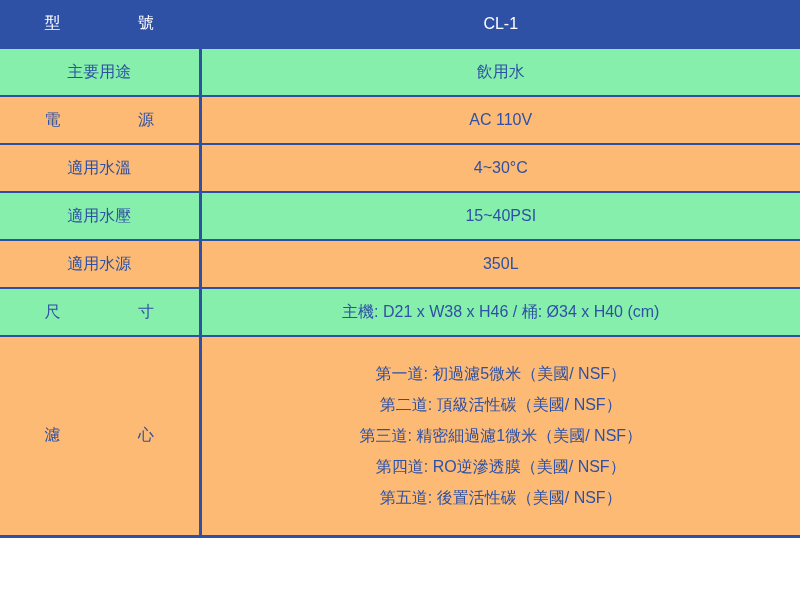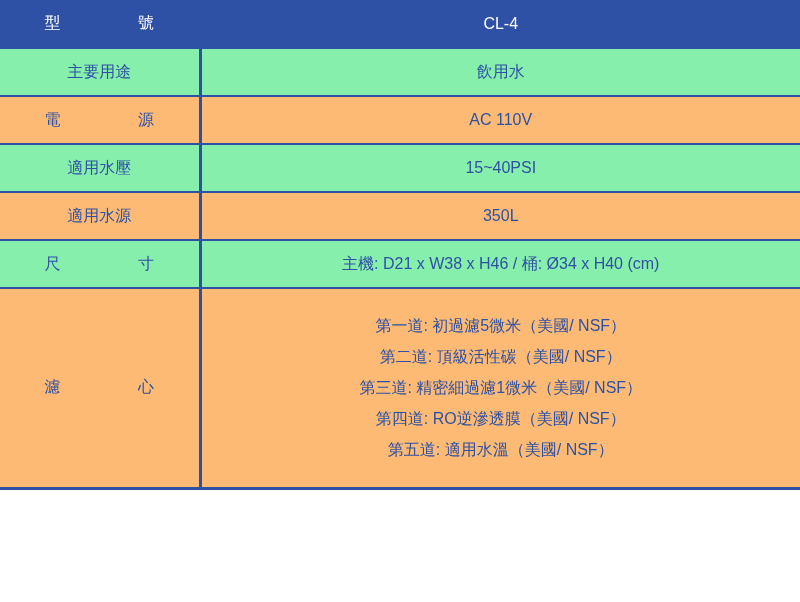--- a/index.html
+++ b/index.html
@@ -88,36 +88,40 @@
 <table class="spec-table">
   <colgroup>
     <col class="label-col">
     <col class="value-col">
   </colgroup>
   <tbody>
     <tr class="row-header">
       <th class="cell-label">
         <span class="spaced-label">型　　號</span>
       </th>
-      <th class="cell-value">CL-4</th>
+      <th class="cell-value">CL-1</th>
     </tr>
 
     <tr class="band-plain">
       <td class="cell-label">主要用途</td>
       <td class="cell-value">飲用水</td>
     </tr>
 
     <tr class="band-light">
       <td class="cell-label">
         <span class="spaced-label">電　　源</span>
       </td>
       <td class="cell-value">AC 110V</td>
     </tr>
 
 
+    <tr class="band-light">
+      <td class="cell-label">適用水溫</td>
+      <td class="cell-value">4~30°C</td>
+    </tr>
 
     <tr class="band-plain">
       <td class="cell-label">適用水壓</td>
       <td class="cell-value">15~40PSI</td>
     </tr>
 
     <tr class="band-light">
       <td class="cell-label">適用水源</td>
       <td class="cell-value">350L</td>
     </tr>
@@ -132,18 +136,18 @@
     <tr class="band-light row-filters">
       <td class="cell-label">
         <span class="spaced-label">濾　　心</span>
       </td>
       <td class="cell-value">
         <span class="filter-list">
           <span class="filter-line">第一道: 初過濾5微米（美國/ NSF）</span>
           <span class="filter-line">第二道: 頂級活性碳（美國/ NSF）</span>
           <span class="filter-line">第三道: 精密細過濾1微米（美國/ NSF）</span>
           <span class="filter-line">第四道: RO逆滲透膜（美國/ NSF）</span>
-          <span class="filter-line">第五道: 適用水溫（美國/ NSF）</span>
+          <span class="filter-line">第五道: 後置活性碳（美國/ NSF）</span>
         </span>
       </td>
     </tr>
   </tbody>
 </table>
 
 </body></html>

